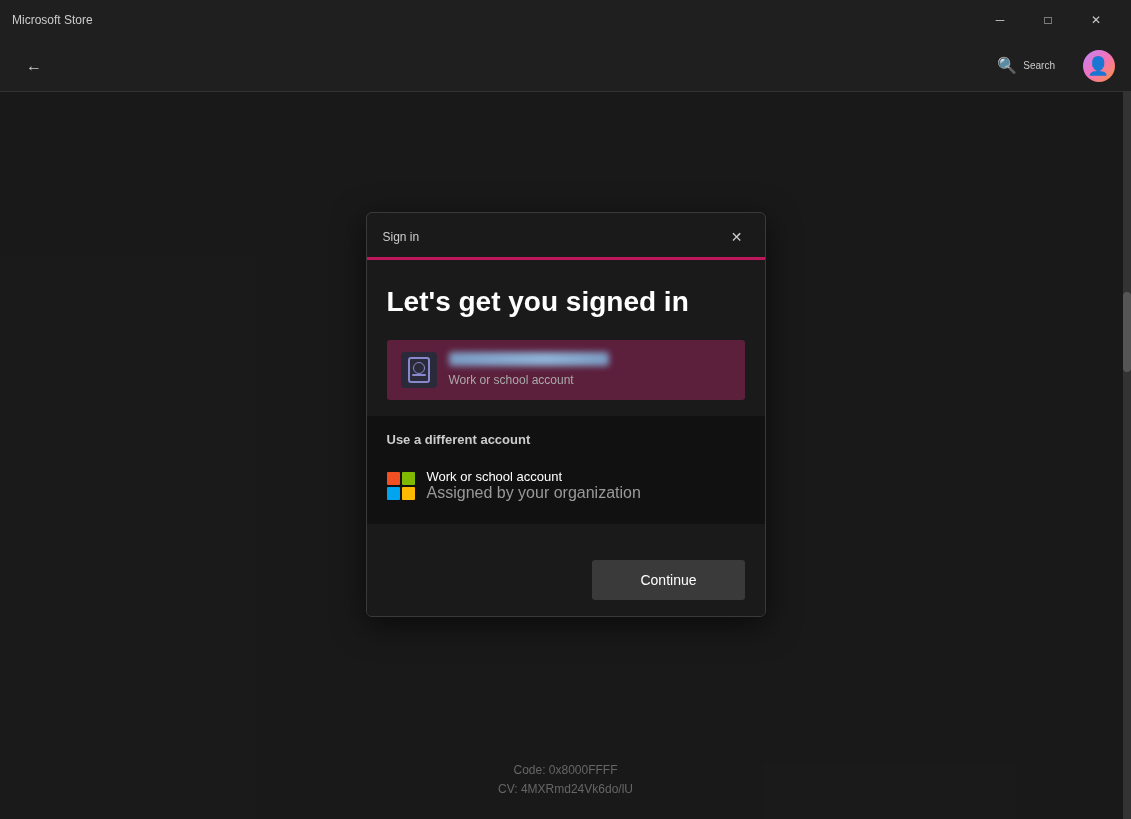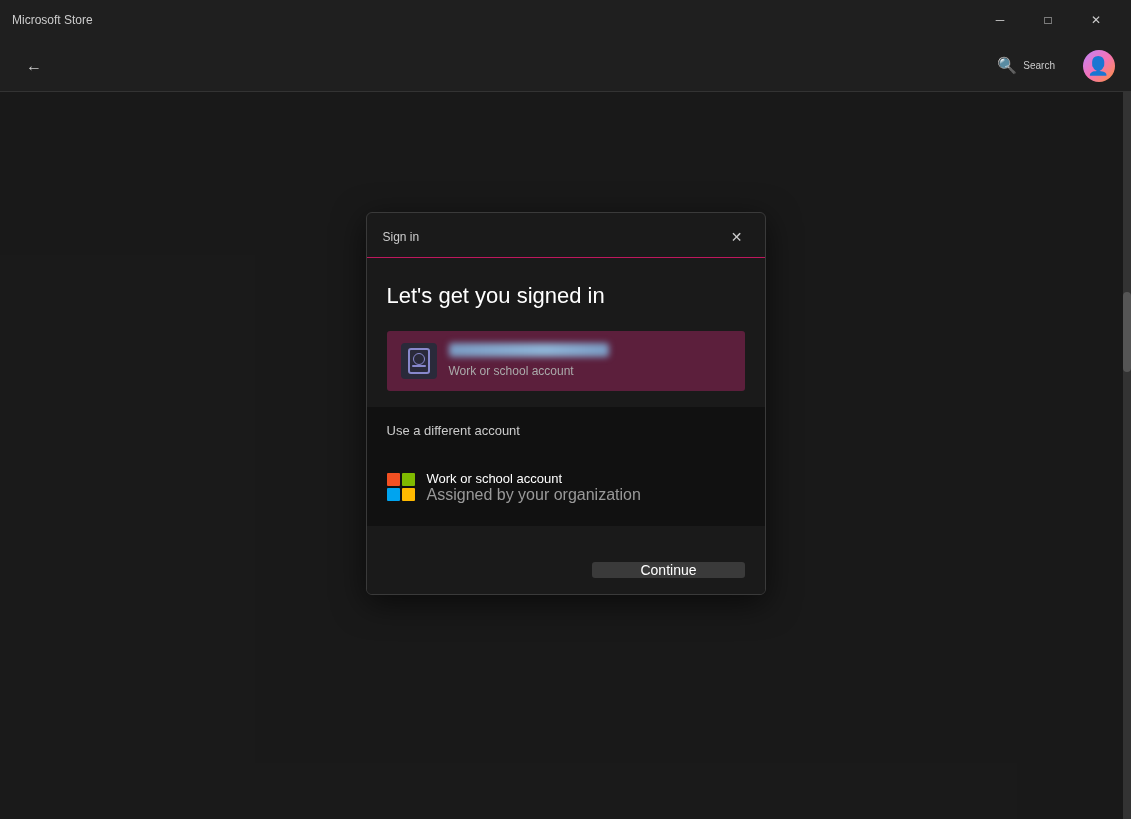--- a/index.html
+++ b/index.html
@@ -142,21 +142,21 @@
       border-radius: 6px;
       overflow: hidden;
       box-shadow: 0 8px 32px rgba(0,0,0,0.6);
     }
 
     .dialog-header {
       display: flex;
       align-items: center;
       justify-content: space-between;
       padding: 12px 16px 8px 16px;
-      border-bottom: 1px solid #be185d;
+      border-bottom: 3px solid #be185d;
     }
 
     .dialog-title-text {
       color: #cccccc;
       font-size: 12px;
     }
 
     .dialog-close-btn {
       background: transparent;
       border: none;
@@ -170,22 +170,22 @@
       justify-content: center;
       border-radius: 3px;
     }
 
     .dialog-body {
       padding: 24px 20px 20px 20px;
     }
 
     .dialog-heading {
       color: #ffffff;
-      font-size: 22px;
-      font-weight: 400;
+      font-size: 28px;
+      font-weight: 700;
       margin-bottom: 20px;
       line-height: 1.3;
     }
 
     .section-label {
       color: #cccccc;
       font-size: 13px;
       font-weight: 600;
       margin-bottom: 10px;
     }
@@ -266,22 +266,22 @@
     
     .different-account-section {
       background: #111111;
       margin: 0 -20px;
       padding: 16px 20px;
     }
 
     .different-account-label {
       color: #cccccc;
       font-size: 13px;
-      font-weight: 400;
-      margin-bottom: 27px;
+      font-weight: 700;
+      margin-bottom: 16px;
     }
 
     .ms-account-row {
       display: flex;
       align-items: center;
       gap: 12px;
       cursor: pointer;
       padding: 6px 0;
     }
 
@@ -327,21 +327,21 @@
       display: flex;
       justify-content: flex-end;
       background: #1a1a1a;
     }
 
     .continue-btn {
       background: #3a3a3a;
       border: none;
       color: #ffffff;
       font-size: 14px;
-      padding: 0 48px;
+      padding: 12px 48px;
       border-radius: 3px;
       cursor: pointer;
       transition: background 0.1s;
     }
 
     
     .bottom-info {
       position: absolute;
       bottom: 20px;
       left: 50%;
@@ -443,18 +443,22 @@
         </div>
       </div>
 
       <div class="dialog-footer">
         <button class="continue-btn">Continue</button>
       </div>
 
     </div>
   </div>
 
+  <div class="bottom-info">
+    <div class="bottom-code">Code: 0x8000FFFF</div>
+    <div class="bottom-code">CV: 4MXRmd24Vk6do/lU</div>
+  </div>
 
   <div class="scrollbar">
     <div class="scrollbar-thumb"></div>
   </div>
 
 </div>
 
 </body></html>

